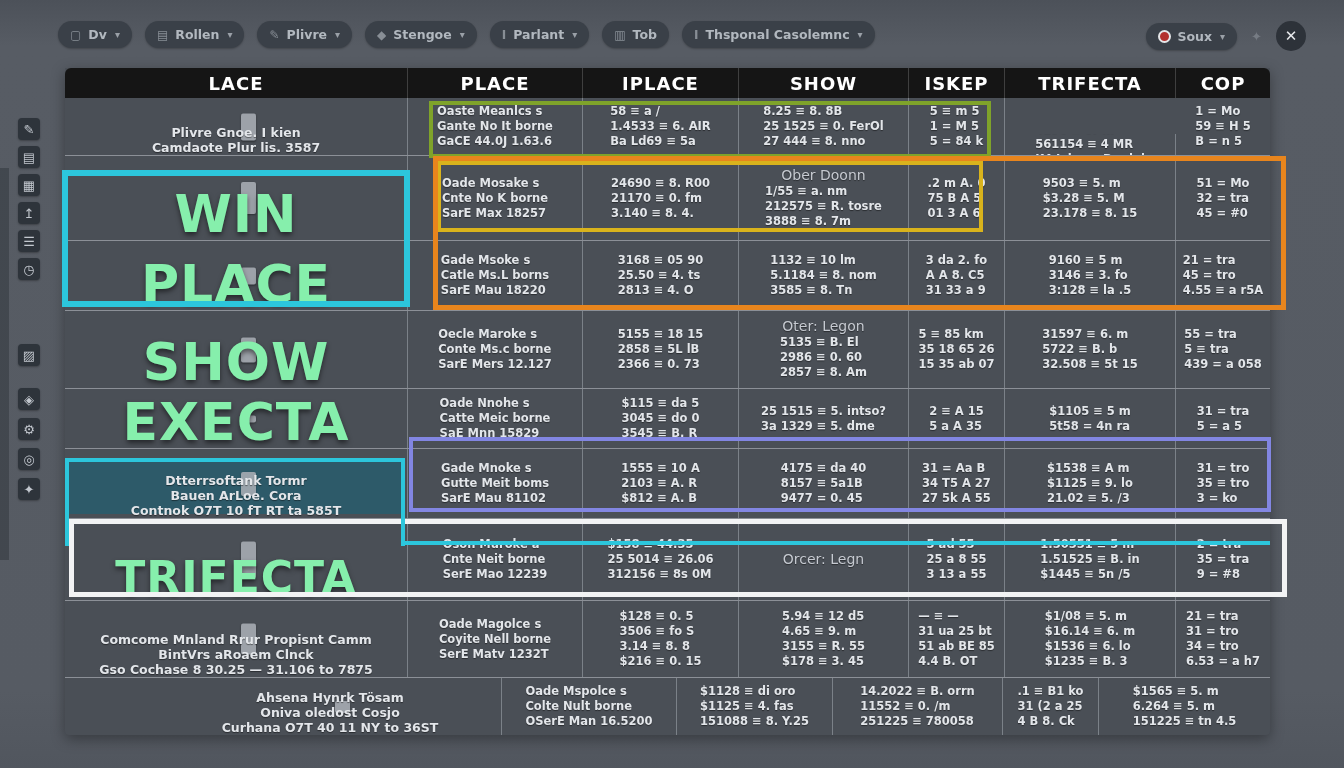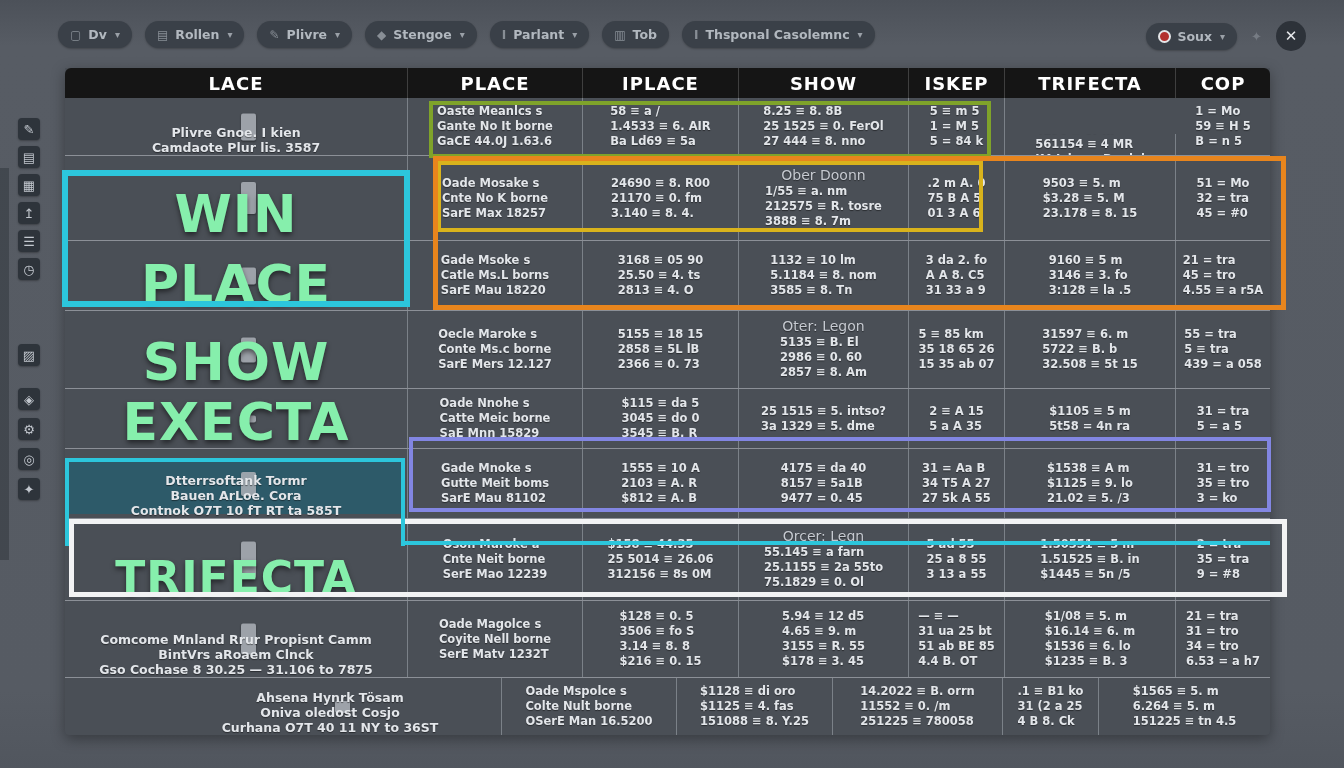--- a/index.html
+++ b/index.html
@@ -445,25 +445,20 @@
           </div>
           <div class="td" style="width: 156px;">
             <div class="">
               <div class="line">$158 ≡ 44.35</div>
               <div class="line">25 5014 ≡ 26.06</div>
               <div class="line">312156 ≡ 8s 0M</div>
             </div>
           </div>
           <div class="td" style="width: 170px;">
             <div class="subhead">Orcer: Legn</div>
-            <div class="">
-              <div class="line">55.145 ≡ a farn</div>
-              <div class="line">25.1155 ≡ 2a 55to</div>
-              <div class="line">75.1829 ≡ 0. Ol</div>
-            </div>
           </div>
           <div class="td" style="width: 96px;">
             <div class="">
               <div class="line">5 ad 55</div>
               <div class="line">25 a 8 55</div>
               <div class="line">3 13 a 55</div>
             </div>
           </div>
           <div class="td" style="width: 171px;">
             <div class="">

